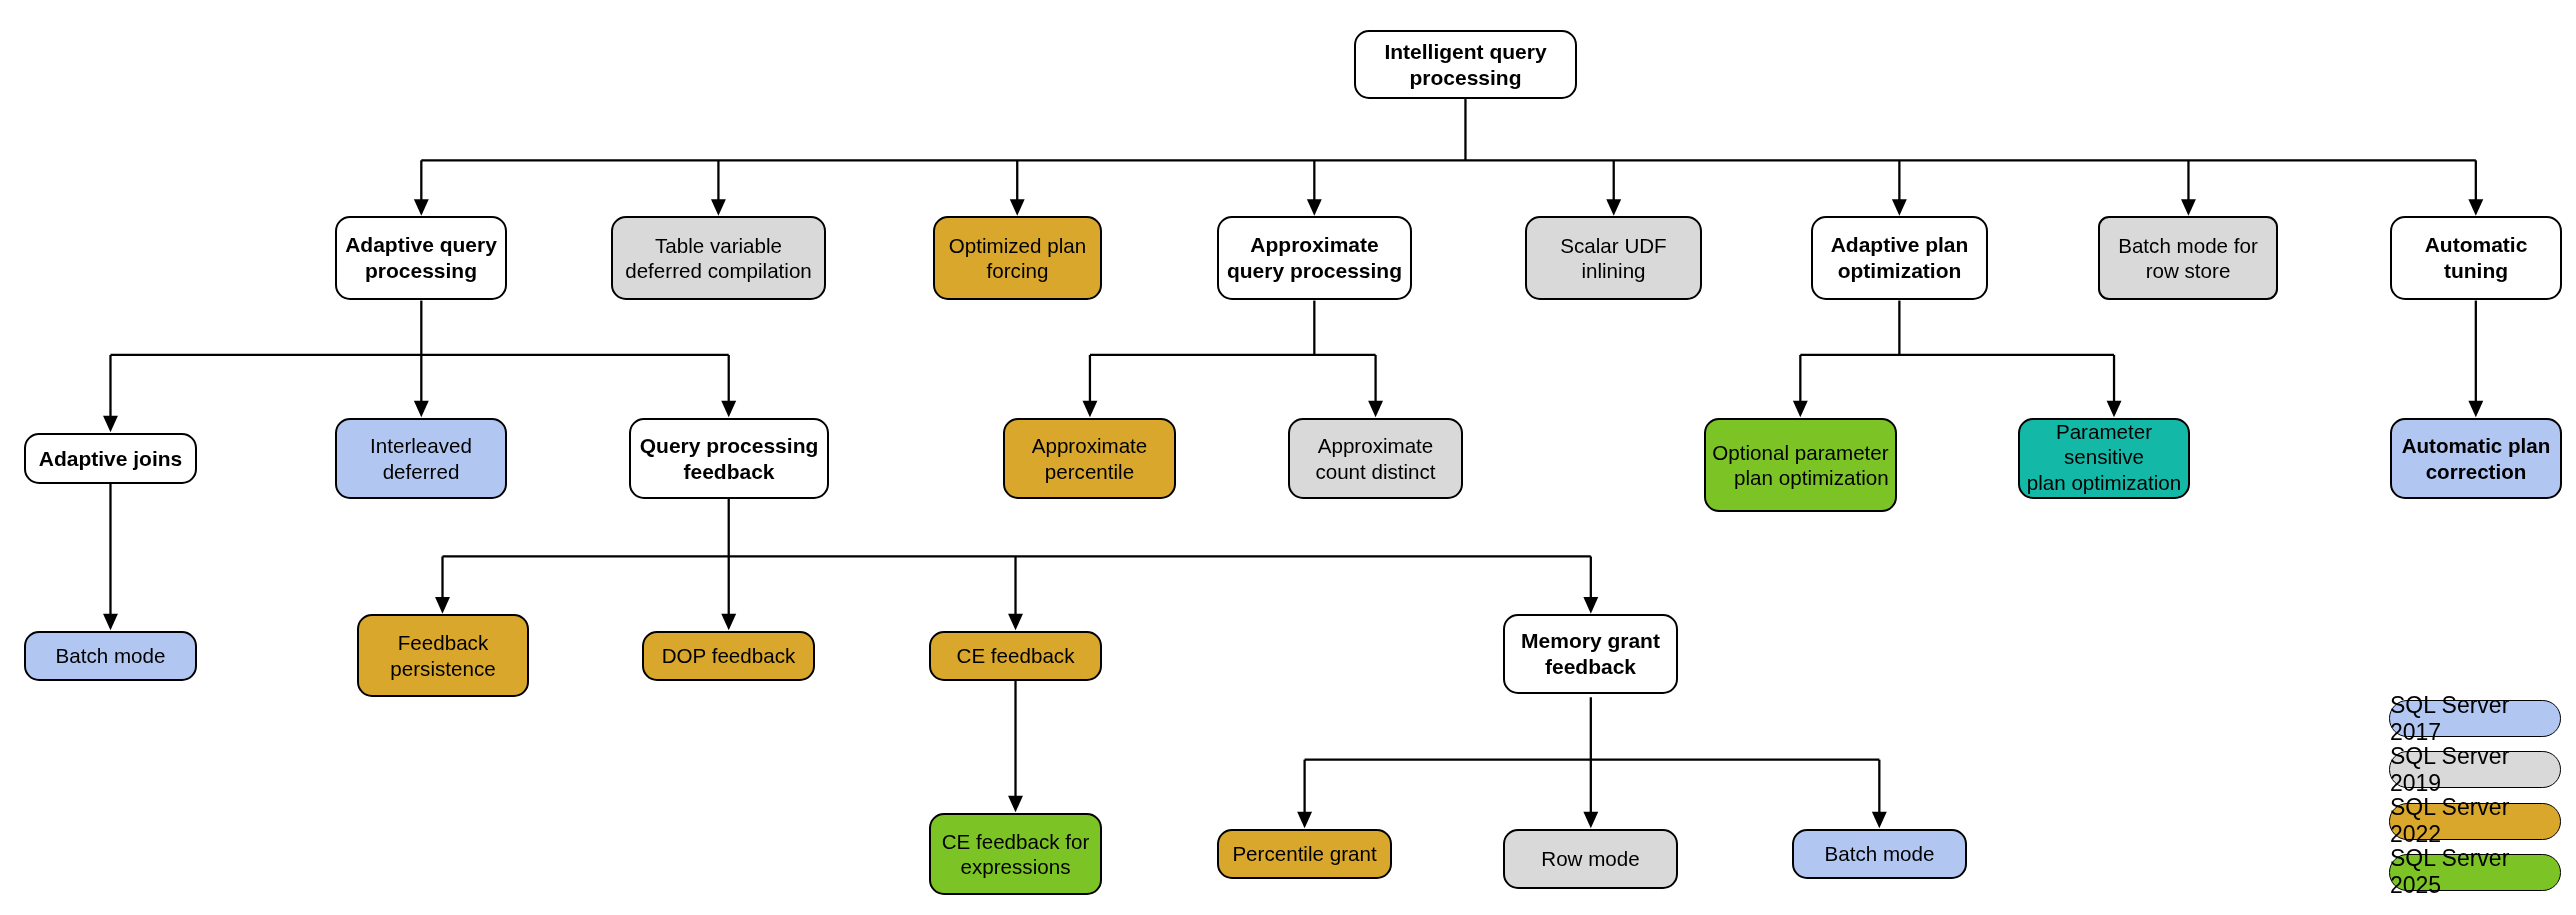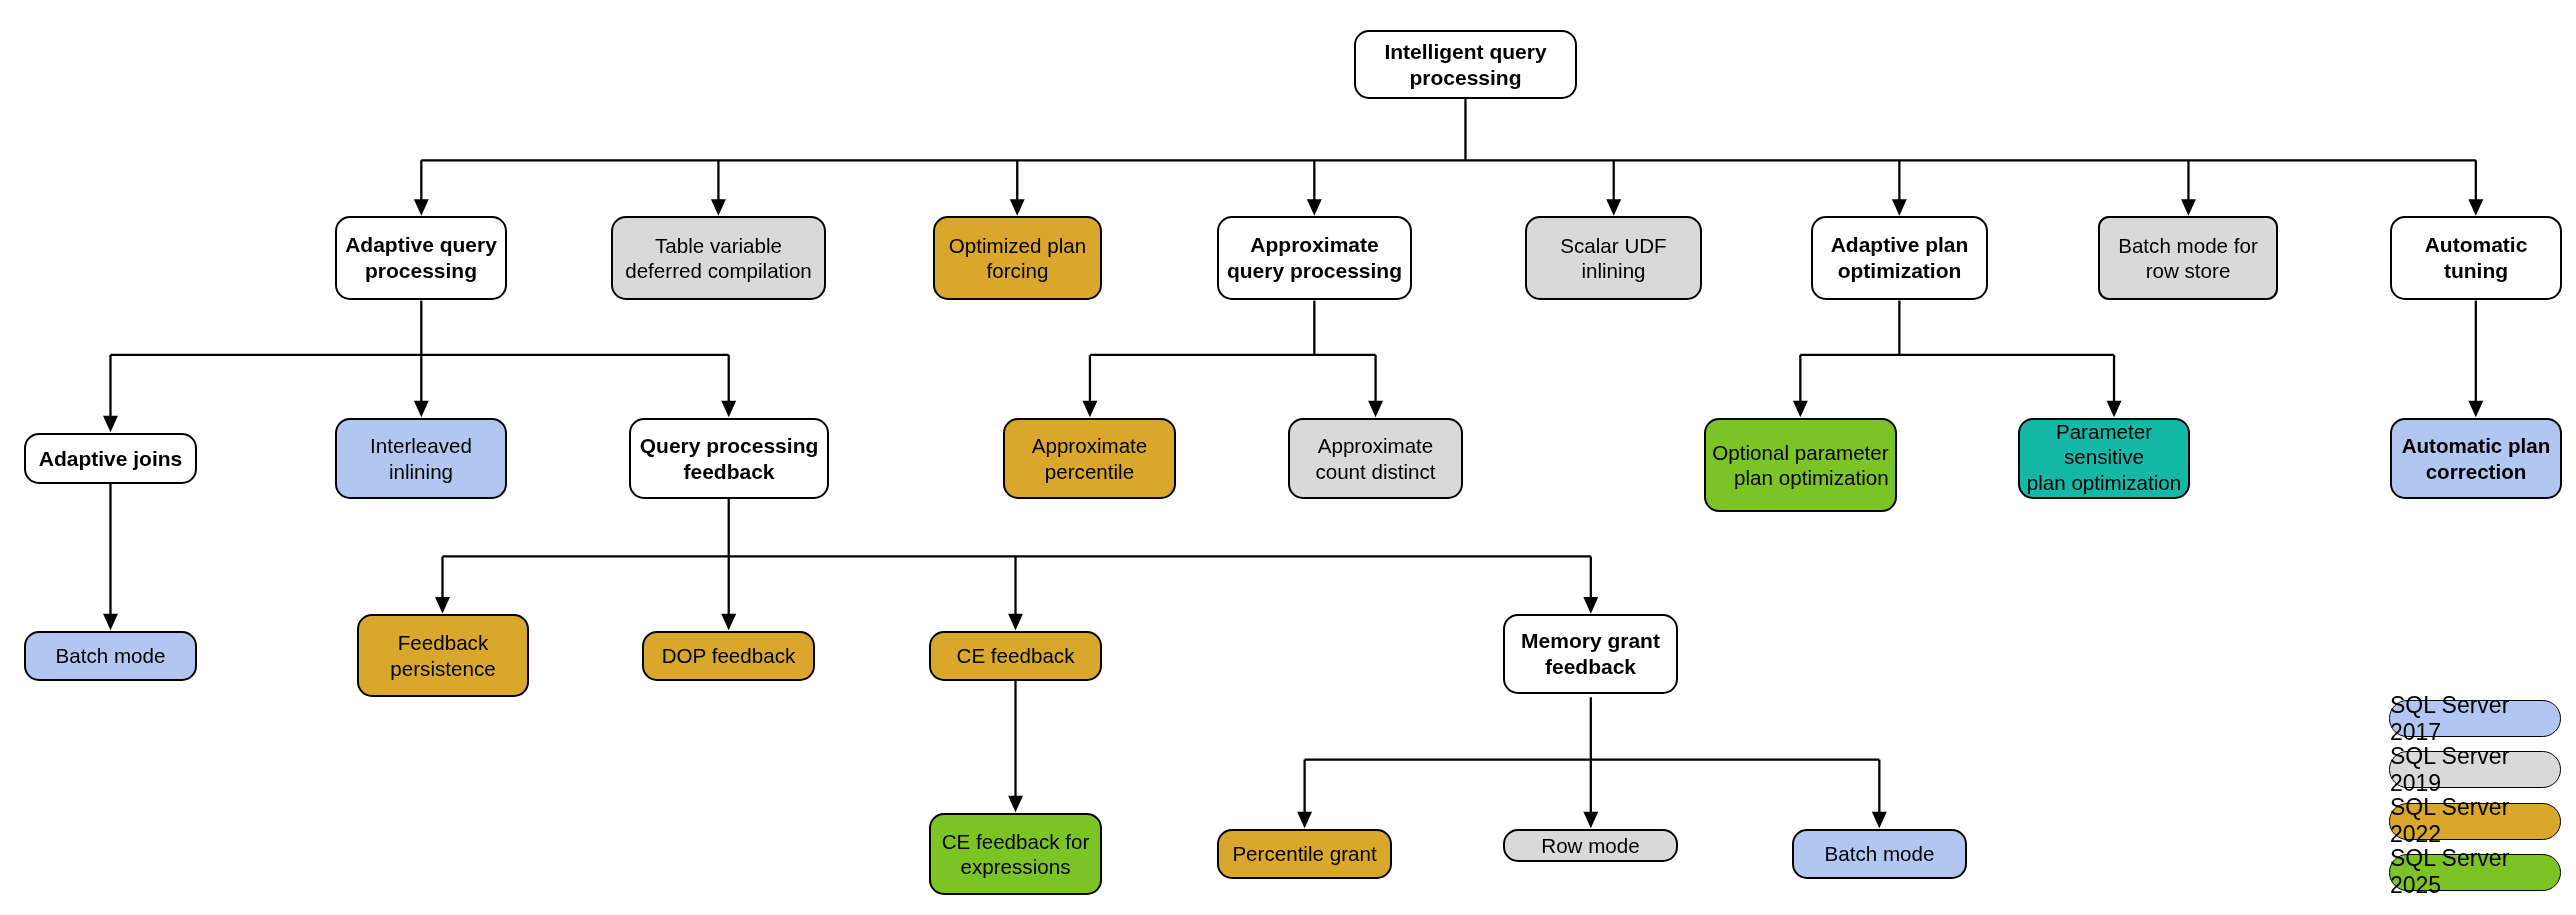--- a/index.html
+++ b/index.html
@@ -137,21 +137,21 @@
       </div>
       <div class="node bold" style="left: 2390px; top: 216px; width: 172px; height: 84px; background: rgb(255, 255, 255);">
         <span class="node-label">Automatic
 tuning</span>
       </div>
       <div class="node bold" style="left: 24px; top: 433px; width: 173px; height: 51px; background: rgb(255, 255, 255);">
         <span class="node-label">Adaptive joins</span>
       </div>
       <div class="node" style="left: 335px; top: 418px; width: 172px; height: 81px; background: rgb(177, 199, 242);">
         <span class="node-label">Interleaved
-inlining</span>
+deferred</span>
       </div>
       <div class="node bold" style="left: 629px; top: 418px; width: 200px; height: 81px; background: rgb(255, 255, 255);">
         <span class="node-label">Query processing
 feedback</span>
       </div>
       <div class="node" style="left: 1003px; top: 418px; width: 173px; height: 81px; background: rgb(217, 167, 43);">
         <span class="node-label">Approximate
 percentile</span>
       </div>
       <div class="node" style="left: 1288px; top: 418px; width: 175px; height: 81px; background: rgb(217, 217, 217);">
@@ -187,21 +187,21 @@
         <span class="node-label">Memory grant
 feedback</span>
       </div>
       <div class="node" style="left: 929px; top: 813px; width: 173px; height: 82px; background: rgb(124, 196, 37);">
         <span class="node-label">CE feedback for
 expressions</span>
       </div>
       <div class="node" style="left: 1217px; top: 829px; width: 175px; height: 50px; background: rgb(217, 167, 43);">
         <span class="node-label">Percentile grant</span>
       </div>
-      <div class="node" style="left: 1503px; top: 829px; width: 175px; height: 33px; background: rgb(217, 217, 217);">
+      <div class="node" style="left: 1503px; top: 829px; width: 175px; height: 60px; background: rgb(217, 217, 217);">
         <span class="node-label">Row mode</span>
       </div>
       <div class="node" style="left: 1792px; top: 829px; width: 175px; height: 50px; background: rgb(177, 199, 242);">
         <span class="node-label">Batch mode</span>
       </div>
     </div>
   <div class="legend" id="legend" style="left: 2389px; top: 700px; width: 172px;">
       <div class="legend-pill" style="width: 172px; height: 37px; margin-bottom: 14.3px; background: rgb(177, 199, 242);">
         <span>SQL Server 2017</span>
       </div>

